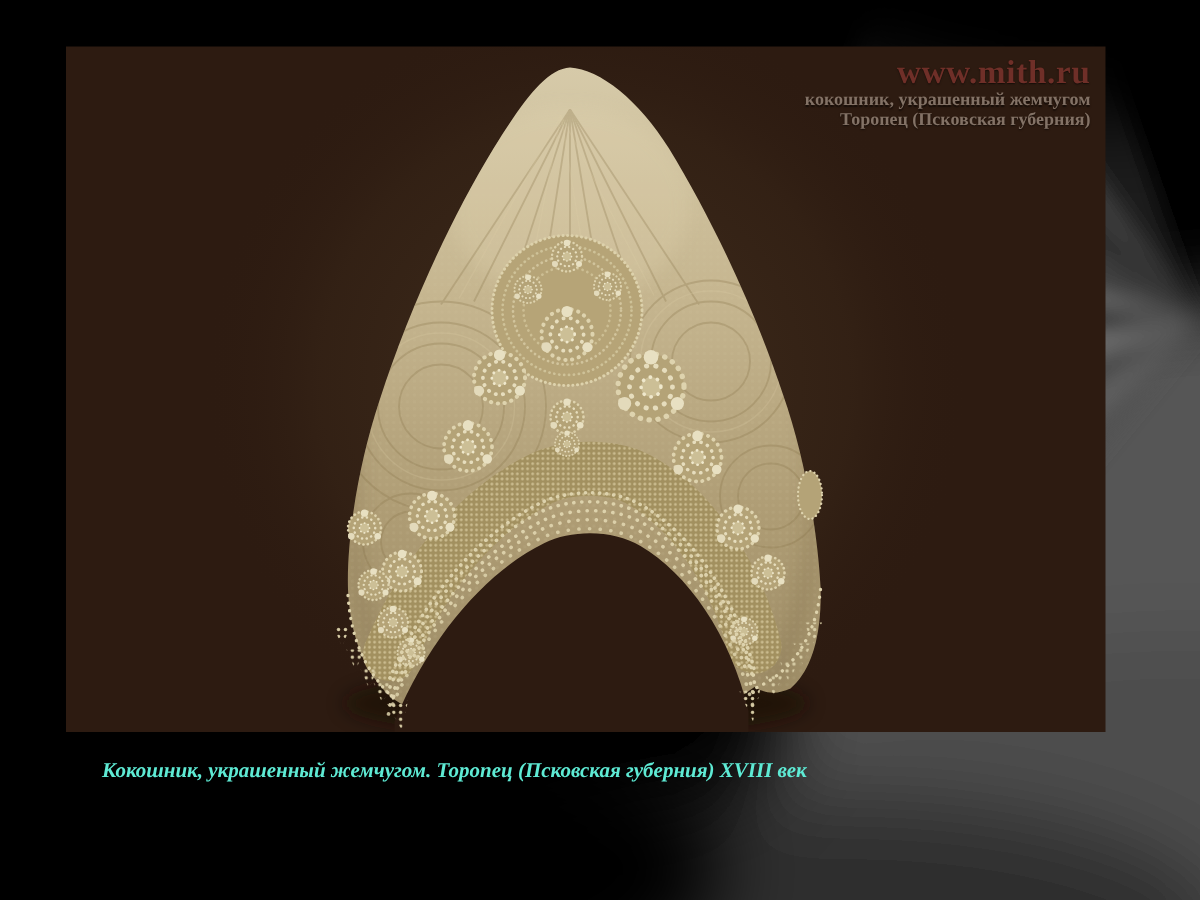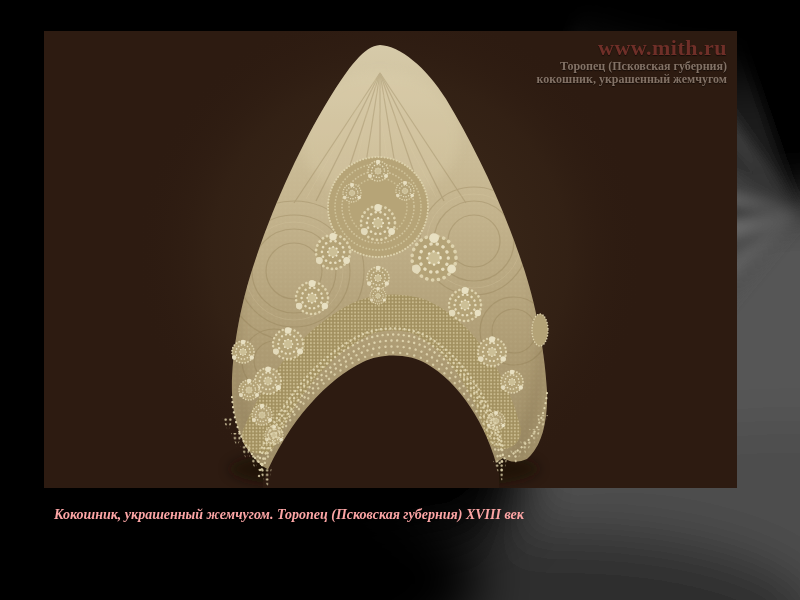--- a/index.html
+++ b/index.html
@@ -16,23 +16,23 @@
   .watermark{
     position:absolute;top:7px;right:10px;text-align:right;
     color:#837266;line-height:13px;font-size:12px;font-weight:700;
     text-shadow:0 1px 1px rgba(0,0,0,0.55);
   }
   .wm-site{
     font-size:22px;font-weight:700;letter-spacing:0.5px;line-height:20px;
     color:#6f2f28;margin-bottom:2px;
   }
   .caption{
-    position:absolute;left:54px;top:506px;width:700px;
+    position:absolute;left:68px;top:506px;width:700px;
     font-size:14px;font-weight:700;font-style:italic;line-height:18px;
-    color:#fca5a5;
+    color:#5eead4;
   }
 </style>
 </head>
 <body>
 
 <div class="stage">
 
   <svg class="bg-svg" viewBox="0 0 800 600" aria-hidden="true">
     <defs>
       <filter id="b10" x="-60%" y="-60%" width="220%" height="220%">
@@ -210,20 +210,20 @@
           <polygon points="485,398 497,398 491,412"></polygon>
           <polygon points="476,410 488,410 482,424"></polygon>
           <polygon points="466,419 478,419 472,433"></polygon>
           <polygon points="449,430 463,428 458,450"></polygon>
         </g>
       </g>
     </svg>
 
     <div class="watermark">
       <div class="wm-site">www.mith.ru</div>
+      <div class="wm-line">кокошник, украшенный жемчугом</div>
       <div class="wm-line">Торопец (Псковская губерния)</div>
-      <div class="wm-line">кокошник, украшенный жемчугом</div>
     </div>
   </div>
 
   <div class="caption">Кокошник, украшенный жемчугом. Торопец (Псковская губерния) XVIII век</div>
 
 </div>
 
 </body></html>

